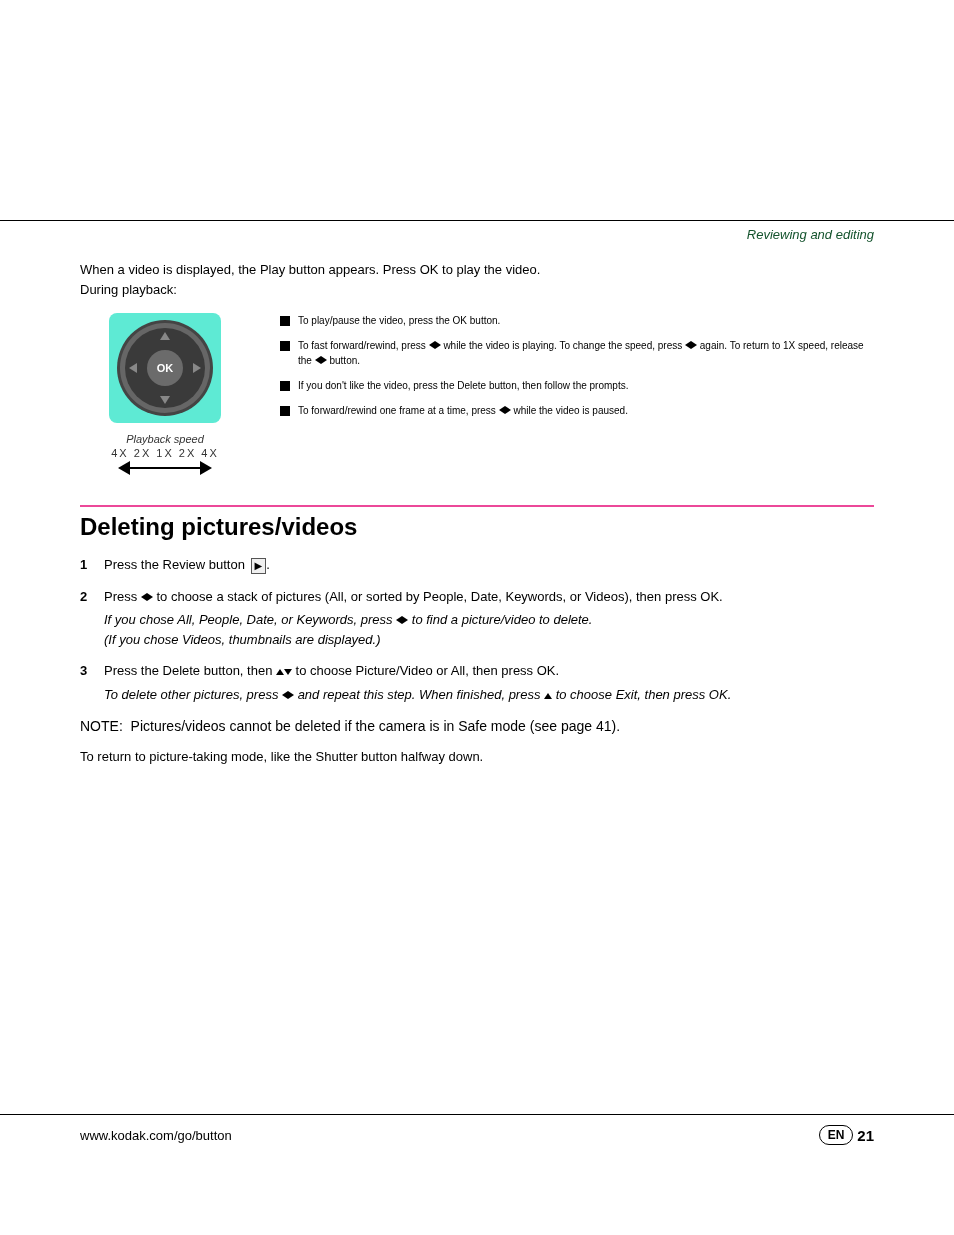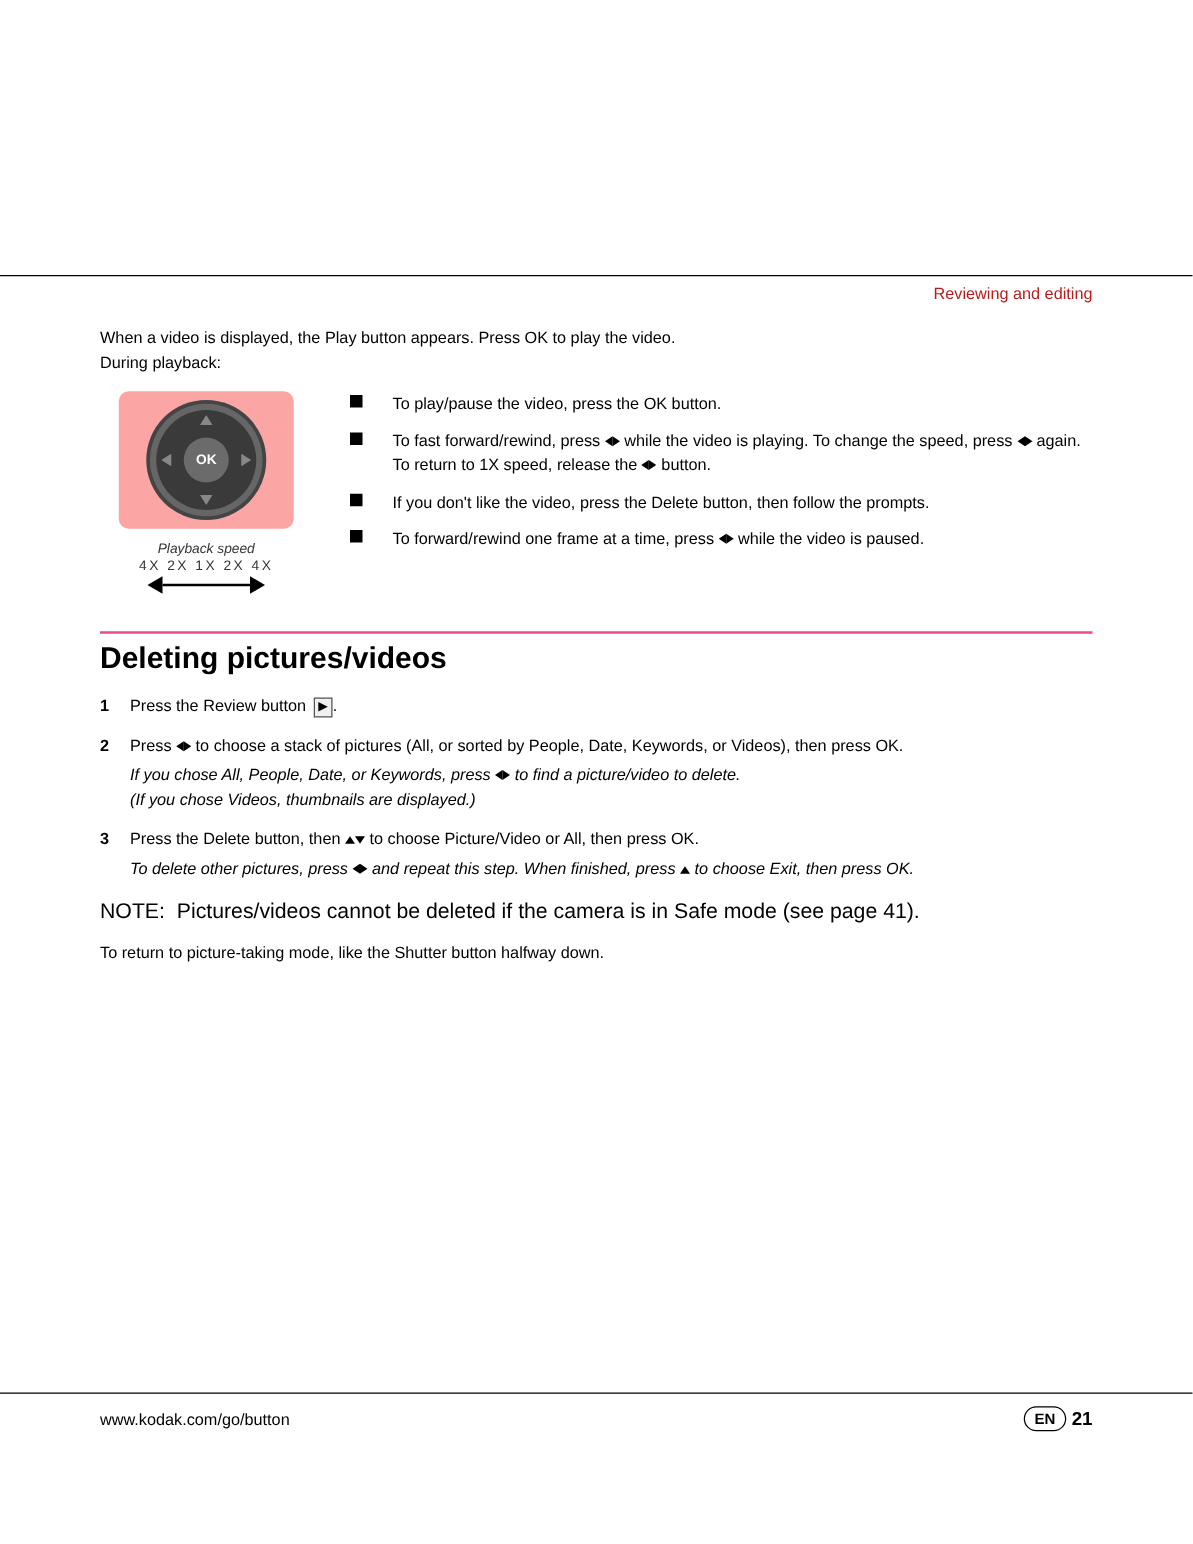--- a/index.html
+++ b/index.html
@@ -31,22 +31,23 @@
     .header-section {
       padding: 0 80px 0 80px;
       border-top: 1px solid #000;
       display: flex;
       justify-content: flex-end;
       padding-top: 6px;
       margin-bottom: 18px;
     }
 
     .section-header-title {
-      font-size: 13px;
-      color: #b91c1c;
+      font-style: italic;
+      font-size: 13px;
+      color: #14532d;
     }
 
     
     .content-area {
       padding: 0 80px;
     }
 
     
     .playing-video-title {
       font-size: 15px;
@@ -69,23 +70,23 @@
 
     .left-column {
       flex: 0 0 170px;
       display: flex;
       flex-direction: column;
       align-items: center;
     }
 
     
     .camera-button-img {
-      width: 140px;
+      width: 112px;
       height: 110px;
-      background: #fca5a5;
+      background: #5eead4;
       border-radius: 8px;
       display: flex;
       align-items: center;
       justify-content: center;
       position: relative;
       margin-bottom: 6px;
     }
 
     .camera-ok-ring {
       width: 80px;
@@ -208,23 +209,23 @@
       flex: 1;
     }
 
     .bullet-list {
       list-style: none;
       padding: 0;
     }
 
     .bullet-list li {
       display: flex;
-      gap: 24px;
+      gap: 8px;
       margin-bottom: 10px;
-      font-size: 13px;
+      font-size: 10px;
       line-height: 1.5;
     }
 
     .bullet-square {
       flex: 0 0 10px;
       width: 10px;
       height: 10px;
       background: #000;
       margin-top: 3px;
     }
@@ -299,21 +300,21 @@
 
     .step-italic {
       font-style: italic;
       font-size: 13px;
       line-height: 1.5;
       margin-top: 4px;
     }
 
     
     .note-text {
-      font-size: 17px;
+      font-size: 14px;
       line-height: 1.5;
       margin-bottom: 10px;
       margin-top: 2px;
     }
 
     .note-link {
       color: #000;
       text-decoration: none;
     }
 

